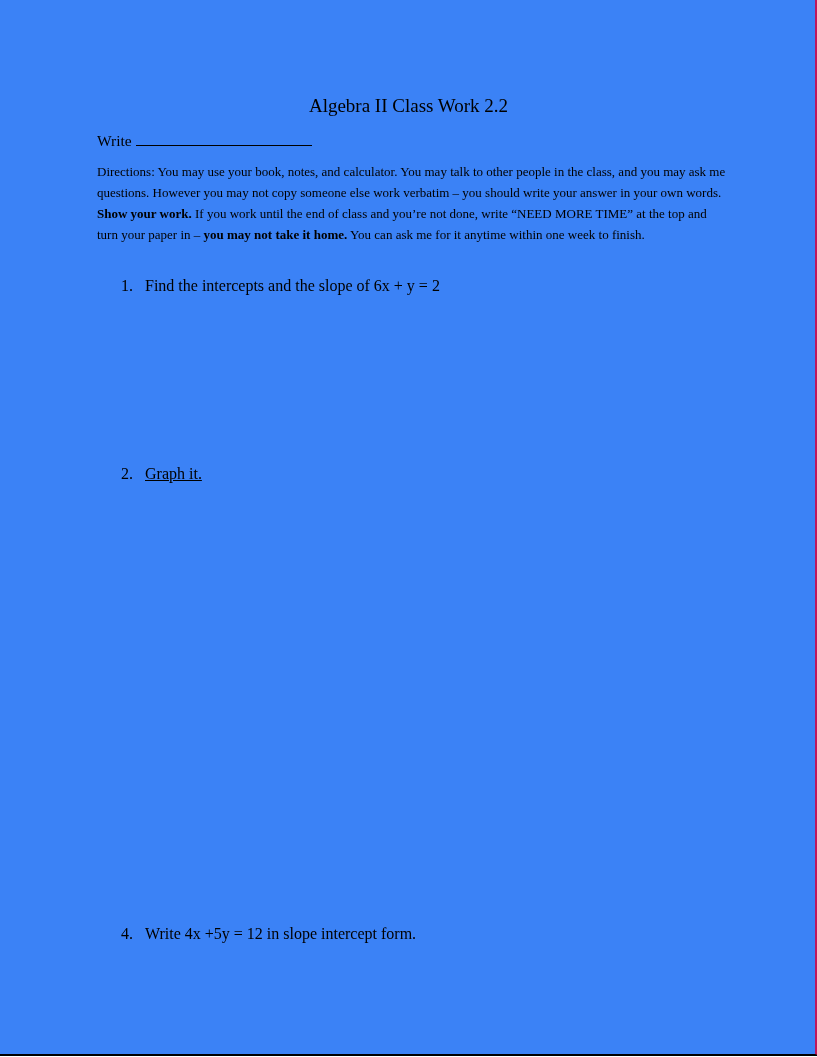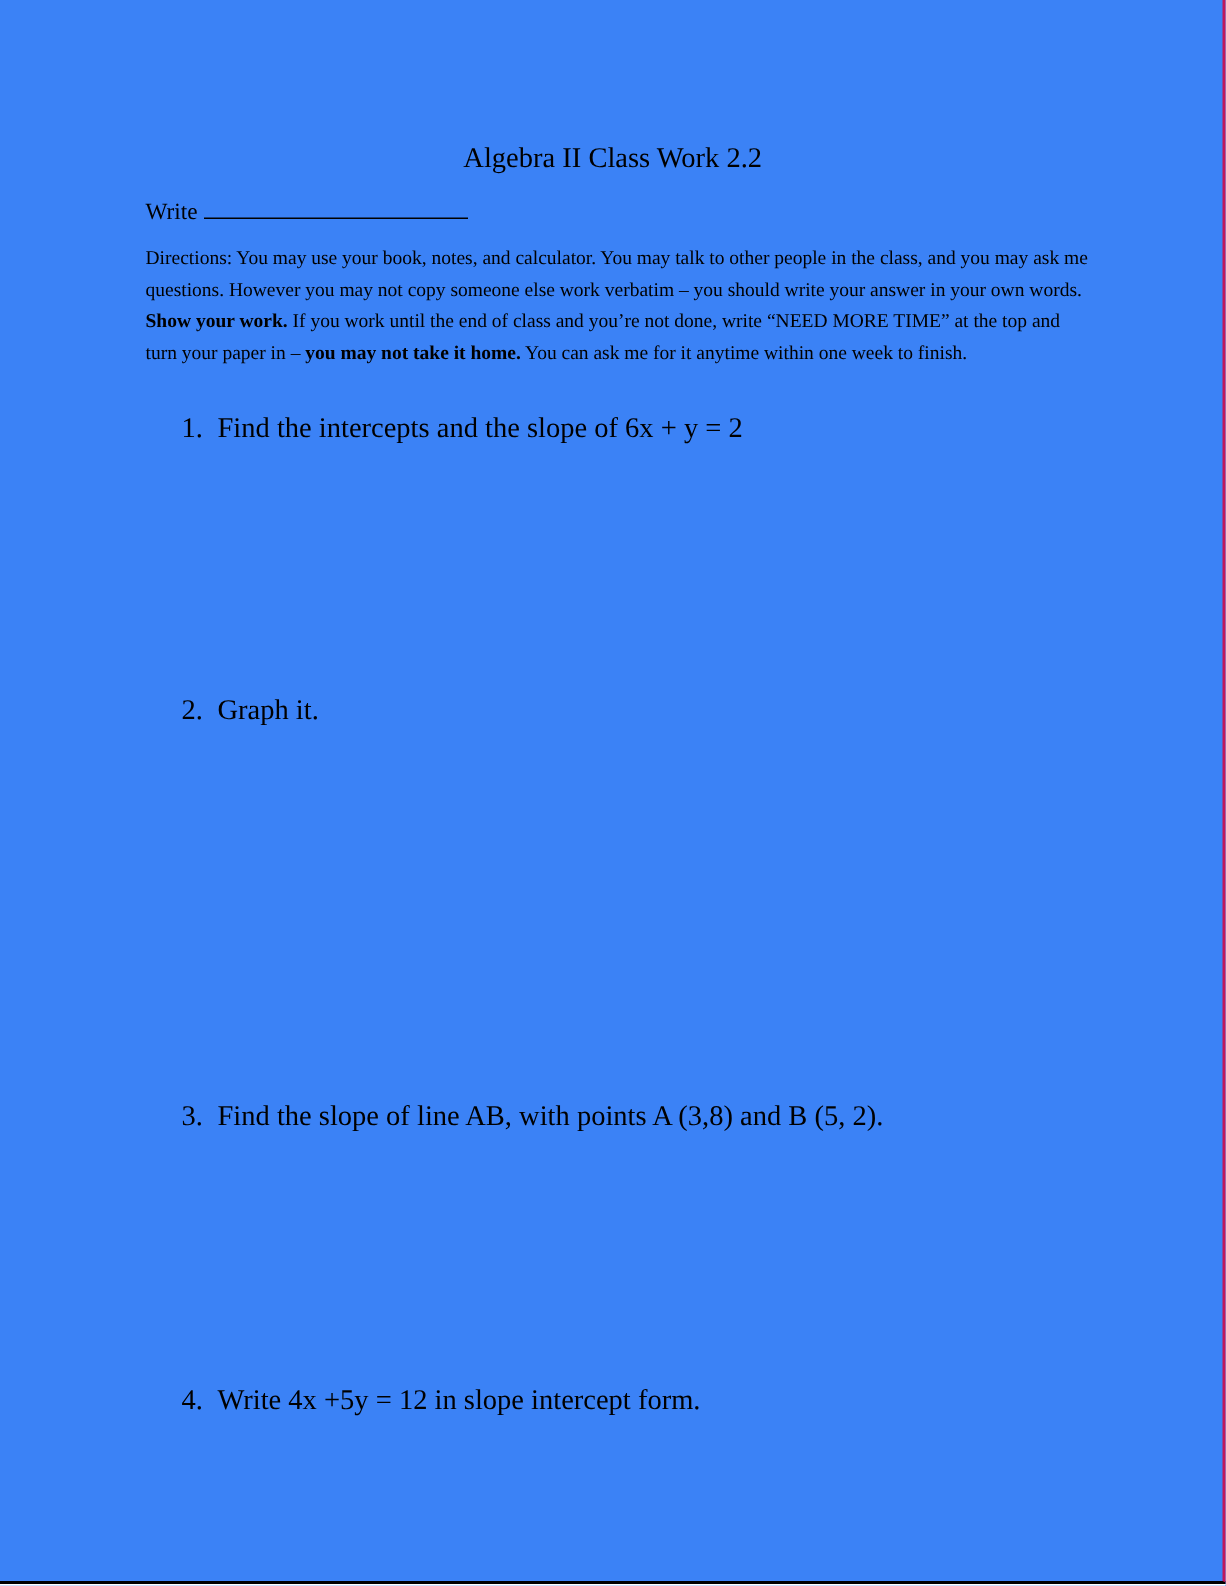--- a/index.html
+++ b/index.html
@@ -25,21 +25,21 @@
       display: inline-block; width: 176px; border-bottom: 1px solid #000;
       height: 15px; vertical-align: baseline; margin-left: 4px;
     }
     .directions {
       position: absolute; top: 161px; left: 97px; width: 630px;
       font-size: 13px; line-height: 21px;
     }
     .directions b { font-weight: bold; }
     .question {
       position: absolute; left: 121px;
-      font-size: 19px; line-height: 20px;
+      font-size: 16px; line-height: 20px;
       white-space: nowrap;
     }
     .question .num { display: inline-block; width: 24px; }
   </style>
 </head>
 <body>
 
 <div class="page">
   <div class="title">Algebra II Class Work 2.2</div>
 
@@ -48,24 +48,21 @@
   </div>
 
   <div class="directions">
     <span>Directions: You may use your book, notes, and calculator. You may talk to other people in the class, and you may ask me questions. However you may not copy someone else work verbatim – you should write your answer in your own words. </span><b>Show your work.</b><span> If you work until the end of class and you’re not done, write “NEED MORE TIME” at the top and turn your paper in – </span><b>you may not take it home.</b><span> You can ask me for it anytime within one week to finish.</span>
   </div>
 
   <div class="question" style="top:276px;">
     <span class="num">1.</span><span>Find the intercepts and the slope of 6x + y = 2</span>
   </div>
 
-  <div class="question" style="top:464px;">
+  <div class="question" style="top:464px;text-decoration:underline;">
     <span class="num">2.</span><span>Graph it.</span>
   </div>
 
-  <div class="question" style="top:735px;">
-    <span class="num">3.</span><span>Find the slope of line AB, with points A (3,8) and B (5, 2).</span>
-  </div>
 
   <div class="question" style="top:924px;">
     <span class="num">4.</span><span>Write 4x +5y = 12 in slope intercept form.</span>
   </div>
 </div>
 
 </body></html>

